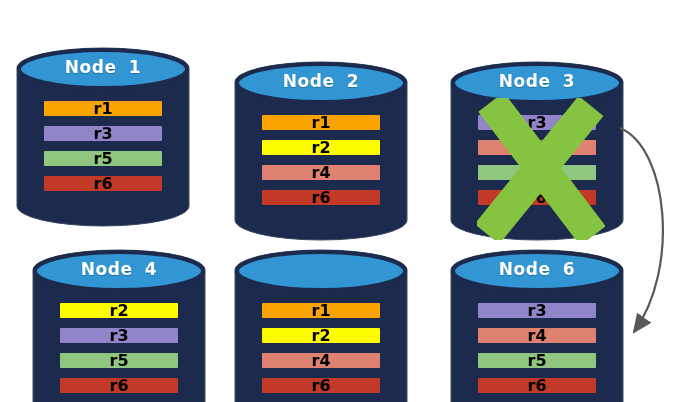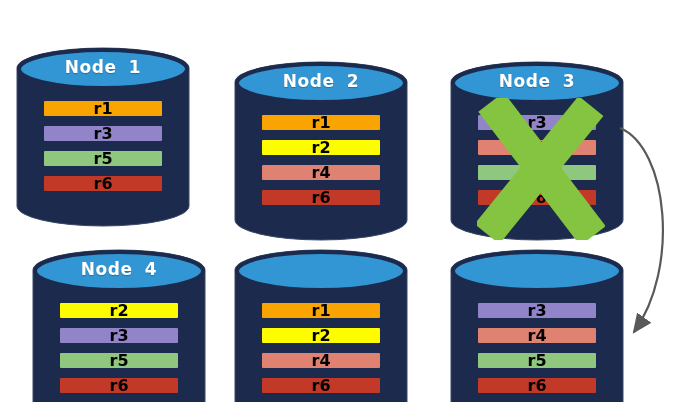--- a/index.html
+++ b/index.html
@@ -91,20 +91,21 @@
         <div class="bar" style="top: 55px; background: rgb(249, 164, 0); color: rgb(0, 0, 0);">r1</div>
         <div class="bar" style="top: 80px; background: rgb(253, 253, 0); color: rgb(0, 0, 0);">r2</div>
         <div class="bar" style="top: 105px; background: rgb(223, 130, 113); color: rgb(0, 0, 0);">r4</div>
         <div class="bar" style="top: 130px; background: rgb(194, 58, 39); color: rgb(0, 0, 0);">r6</div>
       </div>
       <div class="node" style="left: 449px; top: 212px;">
         <svg class="cyl" viewBox="0 0 176 182" xmlns="http://www.w3.org/2000/svg">
           <path d="M 2,22 A 86,20 0 0 1 174,22 L 174,160 A 86,20 0 0 1 2,160 Z" fill="#1C2B4D" stroke="#3b4a66" stroke-width="1"></path>
           <ellipse cx="88" cy="23" rx="84" ry="19" fill="#3196D3" stroke="#1C2B4D" stroke-width="4"></ellipse>
         </svg>
+        <div class="node-title">Node 6</div>
         <div class="bar" style="top: 55px; background: rgb(145, 132, 200); color: rgb(0, 0, 0);">r3</div>
         <div class="bar" style="top: 80px; background: rgb(223, 130, 113); color: rgb(0, 0, 0);">r4</div>
         <div class="bar" style="top: 105px; background: rgb(144, 199, 126); color: rgb(0, 0, 0);">r5</div>
         <div class="bar" style="top: 130px; background: rgb(194, 58, 39); color: rgb(0, 0, 0);">r6</div>
       </div>
     </div>
 
   <svg class="arrow-overlay" viewBox="0 0 676 402" xmlns="http://www.w3.org/2000/svg">
     <defs>
       <marker id="ah" markerWidth="10" markerHeight="10" refX="8" refY="4" orient="auto" markerUnits="strokeWidth">

